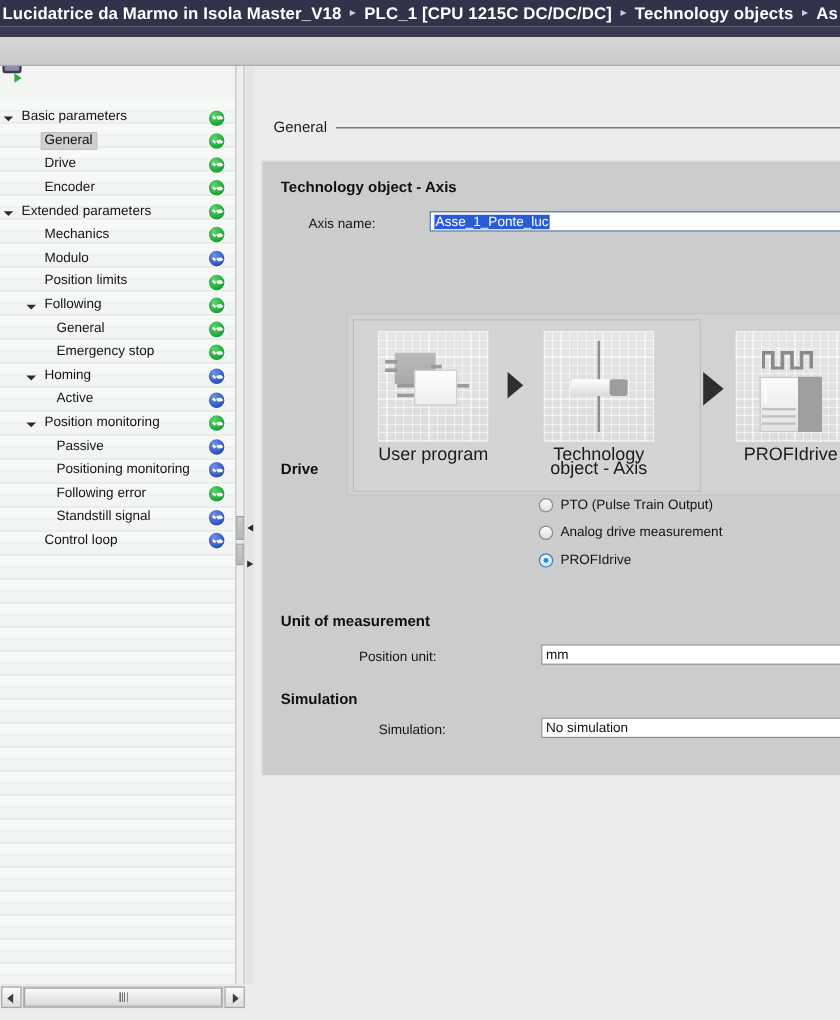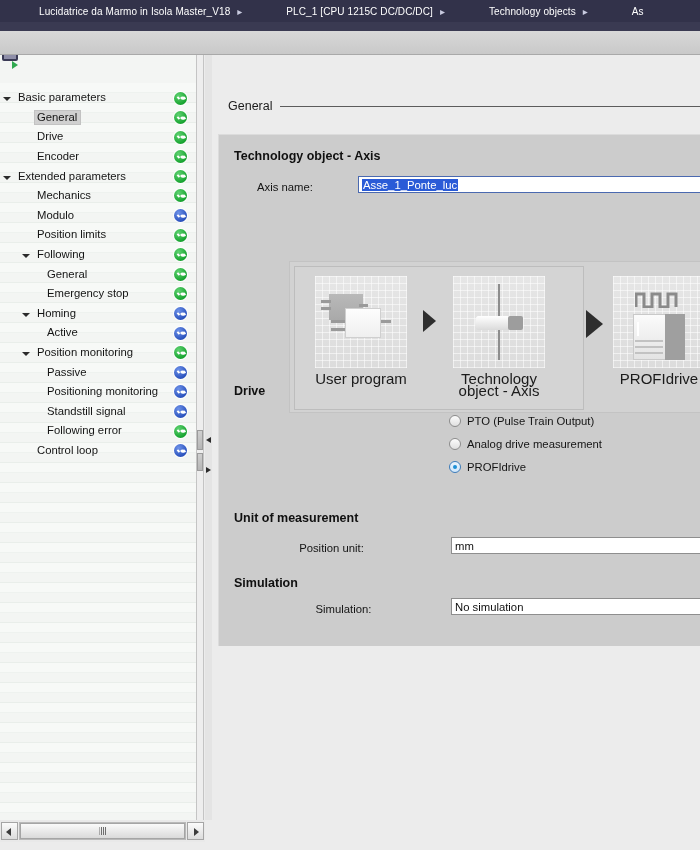--- a/index.html
+++ b/index.html
@@ -13,23 +13,22 @@
   }
 
   
   #breadcrumb-bar {
     position: absolute; left: 0; top: 0; width: 700px; height: 22px;
     background: #32324a;
     display: flex; align-items: center;
     overflow: hidden; white-space: nowrap;
   }
   #breadcrumb-bar .crumb {
-    color: #ffffff; font-size: 10px; font-weight: normal;
+    color: #ffffff; font-size: 14px; font-weight: bold;
     letter-spacing: .1px;
-    margin-left: 37px;
   }
   #breadcrumb-bar .sep {
     color: #c9cbe0; font-size: 10px; padding: 0 7px;
     transform: translateY(-.5px);
   }
   #crumb-first { padding-left: 2px; }
 
   
   #subbar {
     position: absolute; left: 0; top: 22px; width: 700px; height: 9px;
@@ -431,27 +430,27 @@
         <span class="tlabel">Passive</span>
         <span class="badge info"></span>
       </div>
       <div class="tree-row lvl2">
         <span class="twisty"></span>
         <span class="tlabel">Positioning monitoring</span>
         <span class="badge info"></span>
       </div>
       <div class="tree-row lvl2">
         <span class="twisty"></span>
+        <span class="tlabel">Following error</span>
+        <span class="badge ok"></span>
+      </div>
+      <div class="tree-row lvl2">
+        <span class="twisty"></span>
         <span class="tlabel">Standstill signal</span>
         <span class="badge info"></span>
-      </div>
-      <div class="tree-row lvl2">
-        <span class="twisty"></span>
-        <span class="tlabel">Following error</span>
-        <span class="badge ok"></span>
       </div>
       <div class="tree-row lvl1">
         <span class="twisty"></span>
         <span class="tlabel">Control loop</span>
         <span class="badge info"></span>
       </div>
     </div>
 </div>
 
 <div id="tree-vscroll">

